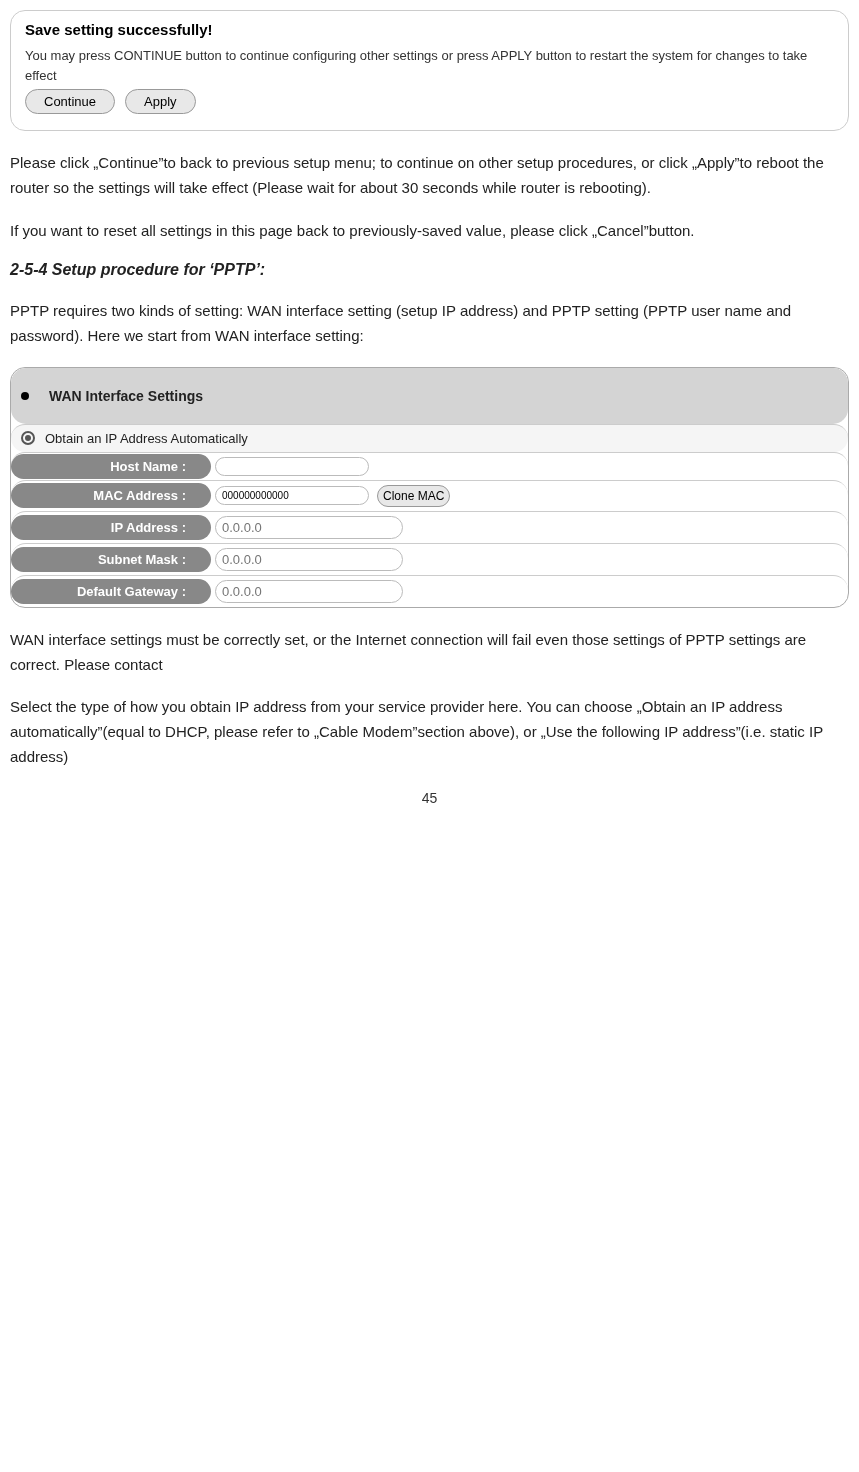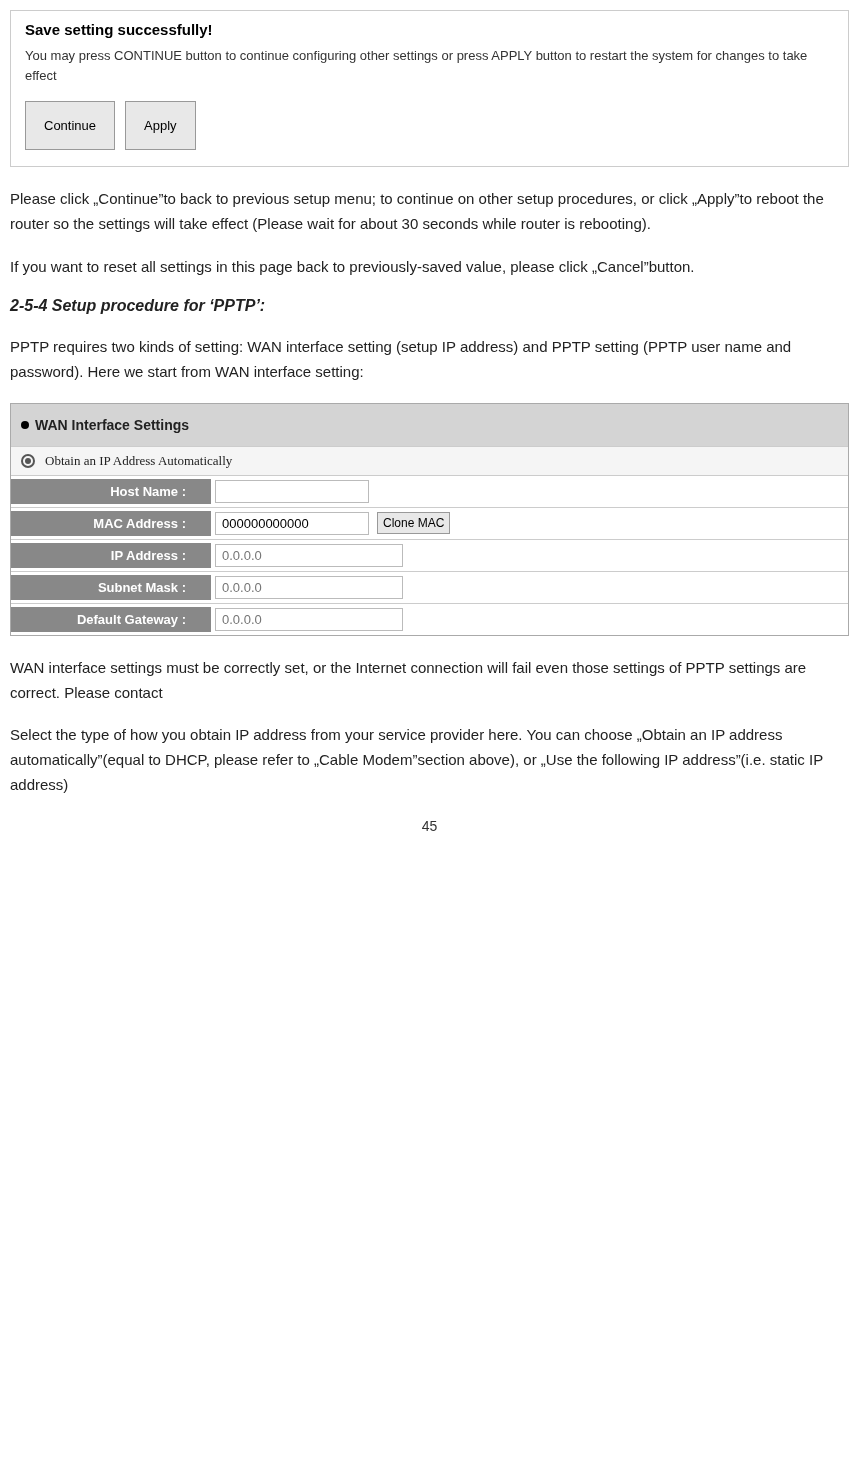--- a/index.html
+++ b/index.html
@@ -1,15 +1,15 @@
 <!DOCTYPE html>
 <html><head>
   <meta charset="utf-8">
   <style>
-    * { box-sizing: border-box; margin: 0; padding: 0; }
+    * { box-sizing: border-box; margin: 0; padding: 0; border-radius: 15px; }
     body {
       background: #fff;
       font-family: Arial, sans-serif;
       font-size: 15px;
       color: #222;
       width: 859px;
       min-height: 1472px;
       padding: 0;
     }
 
@@ -22,31 +22,31 @@
     }
     .save-title {
       font-weight: bold;
       font-size: 15px;
       margin-bottom: 8px;
       color: #000;
     }
     .save-desc {
       font-size: 13px;
       color: #333;
-      margin-bottom: 16px;
+      margin-bottom: 4px;
       line-height: 1.5;
     }
     .btn-row {
       display: flex;
       gap: 10px;
     }
     .btn {
       border: 1px solid #999;
       background: #e8e8e8;
-      padding: 16px 18px;
+      padding: 4px 18px;
       font-size: 13px;
       cursor: pointer;
       color: #000;
     }
 
     
     .content {
       padding: 0 10px;
     }
     .para {
@@ -64,26 +64,26 @@
     }
 
     
     .wan-box {
       border: 1px solid #aaa;
       margin: 0 10px 20px 10px;
       background: #fff;
     }
     .wan-header {
       background: #d4d4d4;
-      padding: 13px 10px;
+      padding: 20px 10px;
       font-weight: bold;
       font-size: 14px;
       display: flex;
       align-items: center;
-      gap: 6px;
+      gap: 20px;
     }
     .bullet-dot {
       width: 8px;
       height: 8px;
       background: #000;
       border-radius: 50%;
       display: inline-block;
     }
     .wan-row {
       display: flex;
@@ -91,21 +91,20 @@
       border-top: 1px solid #ccc;
     }
     .wan-row-radio {
       padding: 6px 10px;
       background: #f5f5f5;
       border-top: 1px solid #ccc;
       display: flex;
       align-items: center;
       gap: 6px;
       font-size: 13px;
-      font-family: Liberation Serif, serif;
     }
     .wan-label {
       background: #888;
       color: #fff;
       font-weight: bold;
       font-size: 13px;
       text-align: right;
       padding: 5px 25px;
       min-width: 200px;
       width: 200px;
@@ -116,21 +115,21 @@
       padding: 3px 6px;
       font-size: 13px;
       color: #aaa;
       width: 188px;
       margin-left: 4px;
     }
     .wan-input-white {
       background: #fff;
       border: 1px solid #bbb;
       padding: 3px 6px;
-      font-size: 13px;
+      font-size: 10px;
       color: #000;
       width: 154px;
       margin-left: 4px;
     }
     .clone-btn {
       border: 1px solid #999;
       background: #e8e8e8;
       padding: 3px 5px;
       font-size: 12px;
       cursor: pointer;

